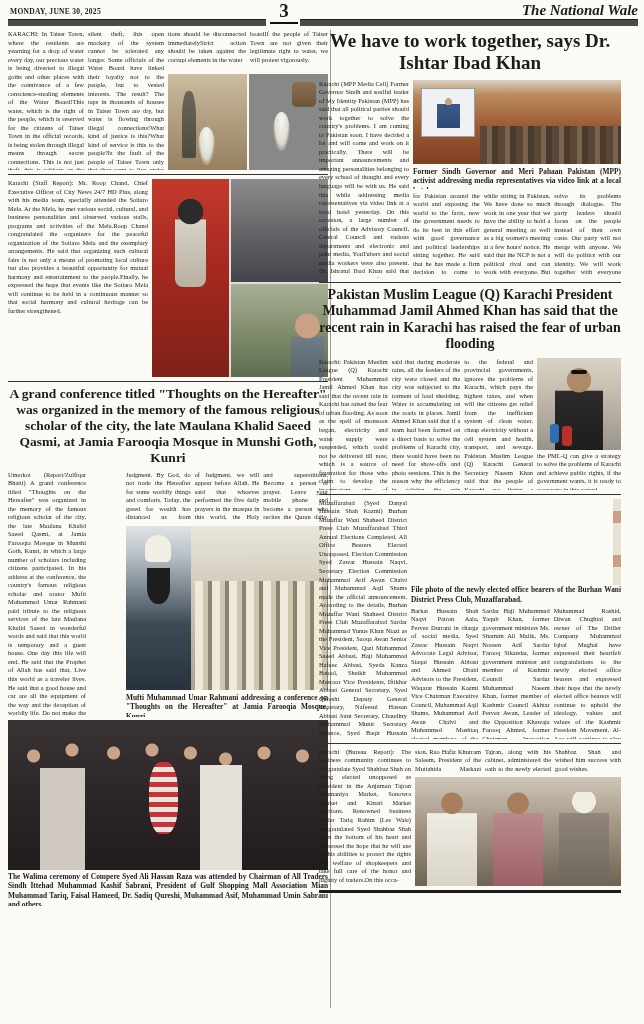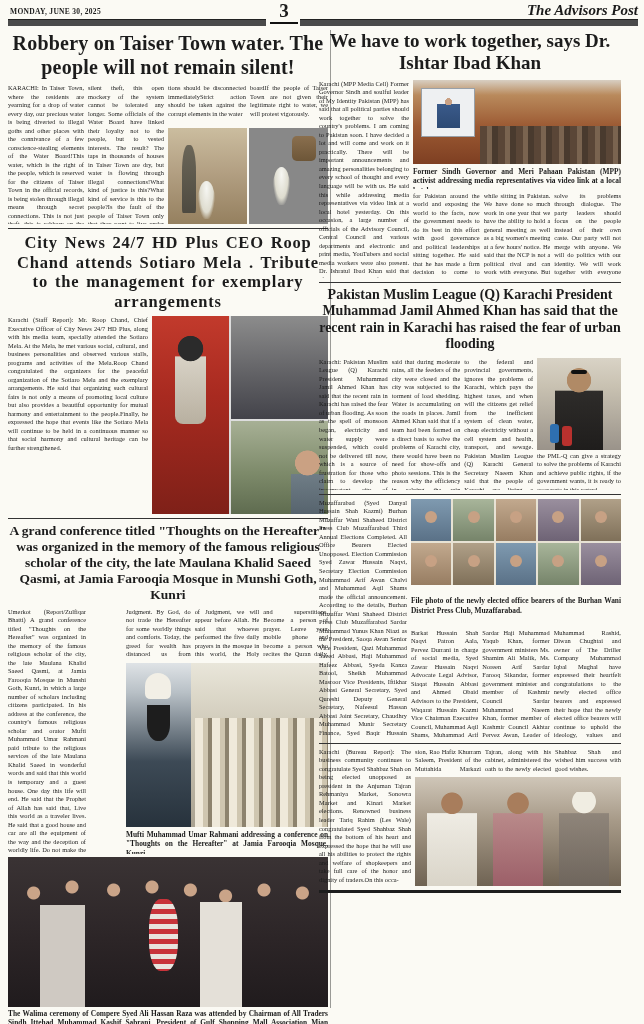--- a/index.html
+++ b/index.html
@@ -104,29 +104,28 @@
 
   .bottom-rule{height:3px; background:#1d1d1d; margin-top:4px;}
 </style>
 </head>
 <body>
 
 <div class="page">
 
   <div class="hdr-date">MONDAY, JUNE 30, 2025</div>
   <div class="hdr-page">3</div>
-  <div class="hdr-mast">The Advisors Post</div>
+  <div class="hdr-mast">The National Wale</div>
   <div class="hdr-bar-l"></div>
   <div class="hdr-bar-r"></div>
   <div class="vdivider"></div>
 
   <div class="col-left">
 
     <div>
-      <div class="hl hl-xl">Robbery on Taiser Town water. The people will not remain silent!</div>
       <div class="row" style="height:140px;">
         <div class="bt grow">KARACHI: In Taiser Town, where the residents are yearning for a drop of water every day, our precious water is being diverted to illegal goths and other places with the connivance of a few conscience-stealing elements of the Water Board!This water, which is the right of the people, which is reserved for the citizens of Taiser Town in the official records, is being stolen through illegal means through secret connections. This is not just theft, this is robbery on the rights of the people!This collusion, this</div>
         <div class="bt grow">silent theft, this open mockery of the system cannot be tolerated any longer. Some officials of the Water Board have linked their loyalty not to the people, but to vested interests. The result? The taps in thousands of houses in Taiser Town are dry, but water is flowing through illegal connections!What kind of justice is this?What kind of service is this to the people?Is the fault of the people of Taiser Town only that they want to live under the law?We strongly demand from the authorities:All illegal connec-</div>
         <div style="width:50%; display:flex; flex-direction:column; gap:2px;">
           <div class="row" style="height:42px; overflow:hidden;">
             <div class="bt grow">tions should be disconnected immediatelyStrict action should be taken against the corrupt elements in the water</div>
             <div class="bt grow">boardIf the people of Taiser Town are not given their legitimate right to water, we will protest vigorously.</div>
           </div>
           <div class="row grow" style="gap:2px;">
             <div class="ph ph-water-a grow">
@@ -138,21 +137,20 @@
               <div class="splash" style="left:30%; top:40%;"></div>
             </div>
           </div>
         </div>
       </div>
     </div>
 
     <hr class="hline">
 
     <div>
-      <div class="hl hl-lg">City News 24/7 HD Plus CEO Roop Chand attends Sotiaro Mela . Tribute to the management for exemplary arrangements</div>
       <div class="row" style="height:198px;">
         <div class="bt" style="width:140px; height:198px;">Karachi (Staff Report): Mr. Roop Chand, Chief Executive Officer of City News 24/7 HD Plus, along with his media team, specially attended the Sotiaro Mela. At the Mela, he met various social, cultural, and business personalities and observed various stalls, programs and activities of the Mela.Roop Chand congratulated the organizers for the peaceful organization of the Sotiaro Mela and the exemplary arrangements. He said that organizing such cultural fairs is not only a means of promoting local culture but also provides a beautiful opportunity for mutual harmony and entertainment to the people.Finally, he expressed the hope that events like the Sotiaro Mela will continue to be held in a continuous manner so that social harmony and cultural heritage can be further strengthened.</div>
         <div class="ph ph-mela grow">
           <div class="mela-c mela-shrine">
               <div class="idol"></div>
             </div>
           <div class="mela-c mela-group"></div>
           <div class="mela-c mela-crowd">
               <div class="selfie"></div>
             </div>
@@ -235,21 +233,21 @@
           <div class="bt grow">the PML-Q can give a strategy to solve the problems of Karachi and achieve public rights, if the government wants, it is ready to cooperate in this regard.</div>
         </div>
       </div>
     </div>
 
     <hr class="hline">
 
     <div>
       <div class="row" style="height:240px;">
         <div class="bt" style="width:88px; height:240px;">Muzaffarabad (Syed Danyal Hussain Shah Kazmi) Burhan Muzaffar Wani Shaheed District Press Club Muzaffarabad Third Annual Elections Completed. All Office Bearers Elected Unopposed. Election Commission Syed Zawar Hussain Naqvi, Secretary Election Commission Muhammad Arif Awan Chalvi and Muhammad Aqil Shams made the official announcement. According to the details, Burhan Muzaffar Wani Shaheed District Press Club Muzaffarabad Sardar Muhammad Yunus Khan Niazi as the President, Saoqa Awan Senior Vice President, Qazi Muhammad Saeed Abbasi, Haji Muhammad Hafeez Abbasi, Syeda Kanza Batool, Sheikh Muhammad Masroor Vice Presidents, Iftikhar Abbasi General Secretary, Syed Qureshi Deputy General Secretary, Nafeesul Hassan Abbasi Joint Secretary, Chaudhry Muhammad Munir Secretary Finance, Syed Baqir Hussain Shah Kazmi Secretary Information and Broadcasting, Fayyaz Ahmed Liaison Secretary, Syed</div>
-        <div class="grow" style="display:flex; flex-direction:column; gap:11px;">
+        <div class="grow" style="display:flex; flex-direction:column; gap:0;align-items:flex-end;">
           <div class="ph ph-collage" style="height:86px;">
             <div class="pc v1"></div>
             <div class="pc v2"></div>
             <div class="pc v3"></div>
             <div class="pc v4"></div>
             <div class="pc v5"></div>
             <div class="pc v3"></div>
             <div class="pc v5"></div>
             <div class="pc v1"></div>
             <div class="pc v2"></div>

